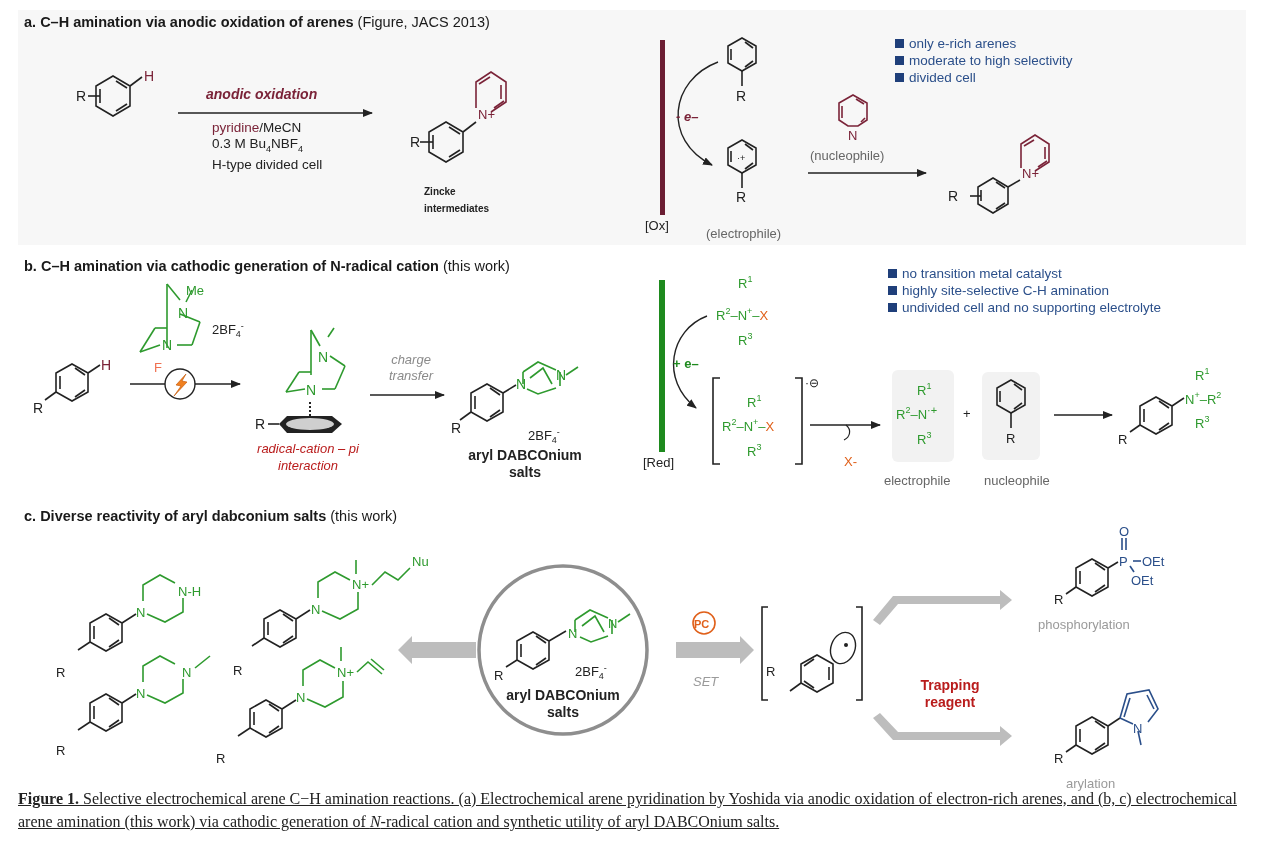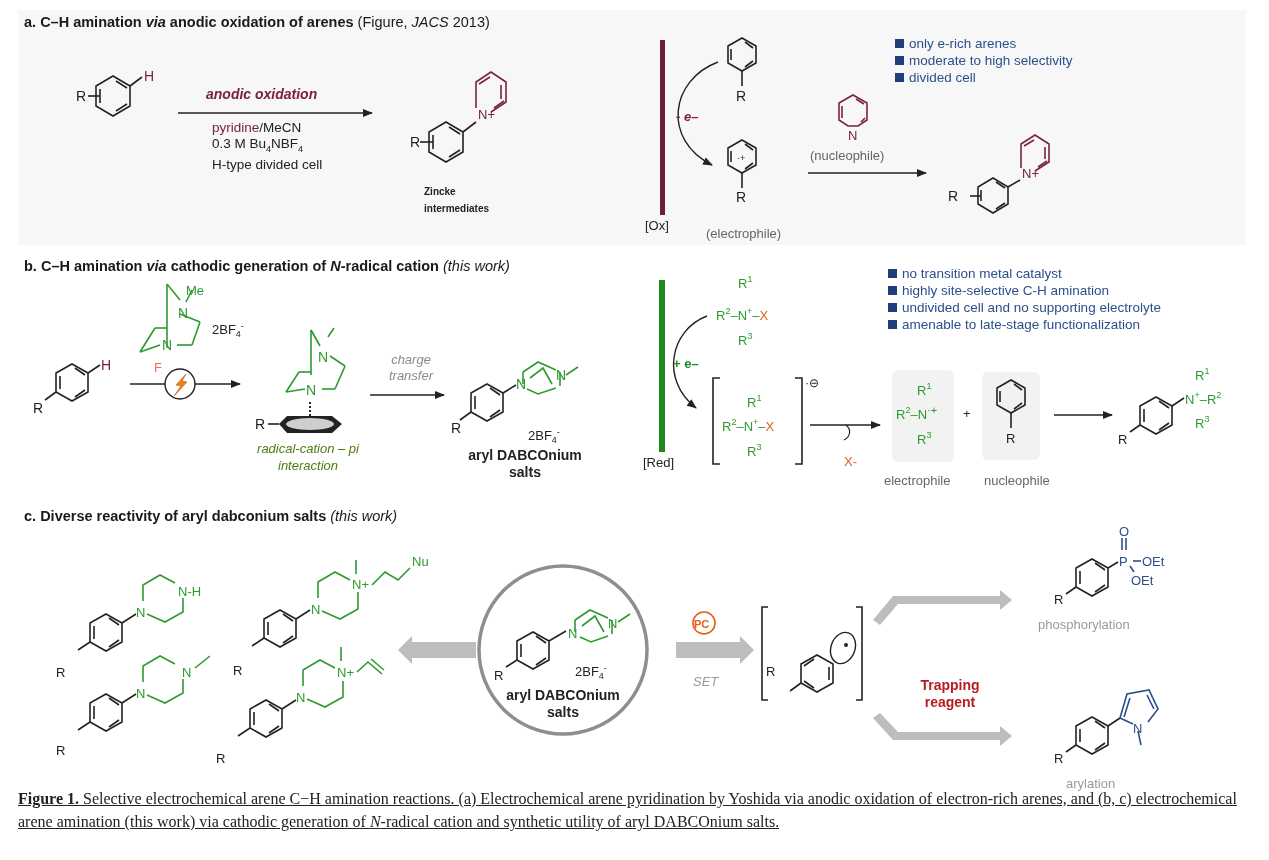--- a/index.html
+++ b/index.html
@@ -1,20 +1,20 @@
 <!DOCTYPE html>
 <html><head>
 <meta charset="utf-8">
 <style>
   html,body{margin:0;padding:0;background:#ffffff;}
   body{width:1269px;height:860px;position:relative;overflow:hidden;font-family:"Liberation Sans",sans-serif;color:#222;}
   .abs{position:absolute;}
   .panel-a-bg{left:18px;top:10px;width:1228px;height:235px;background:#f7f7f7;}
   .heading{font-size:14.5px;font-weight:bold;color:#1a1a1a;white-space:nowrap;}
-  .heading .it{font-style:italic;}
+  .heading .it{}
   .heading .norm{font-weight:normal;}
   .txt{font-size:13.5px;white-space:nowrap;color:#222;}
   .bullets{font-size:13.5px;color:#2b4f8a;line-height:17px;white-space:nowrap;}
   .bullets .sq{display:inline-block;width:9px;height:9px;background:#1f3f7a;margin-right:5px;vertical-align:0px;}
   .cap{font-family:"Liberation Serif",serif;font-size:16px;line-height:23px;color:#222;width:1240px;text-decoration:underline;}
   .cap b{font-weight:bold;}
   svg text{font-family:"Liberation Sans",sans-serif;}
   .blue-bold{color:#b91c1c;font-weight:bold;font-size:14px;text-align:center;line-height:17px;}
   .bold{font-weight:bold;}
 </style>
@@ -426,33 +426,32 @@
 </div>
 
 <div class="abs heading" style="left:24px;top:258px;">
   <span>b.</span>
   <span>C–H amination </span><span class="it">via</span><span> cathodic generation of </span><span class="it">N</span><span>-radical cation </span><span class="norm it" style="font-weight:normal">(this work)</span>
 </div>
 <div class="abs" style="left:376px;top:352px;font-size:13px;font-style:italic;color:#8a8a8a;text-align:center;width:70px;line-height:16px;">
   <div>charge</div>
   <div>transfer</div>
 </div>
-<div class="abs" style="left:238px;top:440px;font-size:13px;font-style:italic;color:#4d7c0f;text-align:center;width:140px;line-height:17px;">
+<div class="abs" style="left:238px;top:440px;font-size:13px;font-style:italic;color:#b91c1c;text-align:center;width:140px;line-height:17px;">
   <div>radical-cation – pi</div>
   <div>interaction</div>
 </div>
 <div class="abs bold" style="left:460px;top:447px;font-size:14px;text-align:center;width:130px;line-height:17px;">
   <div>aryl DABCOnium</div>
   <div>salts</div>
 </div>
 <div class="abs bullets" style="left:888px;top:265px;">
   <div><span class="sq"></span><span>no transition metal catalyst</span></div>
   <div><span class="sq"></span><span>highly site-selective C-H amination</span></div>
   <div><span class="sq"></span><span>undivided cell and no supporting electrolyte</span></div>
-  <div><span class="sq"></span><span>amenable to late-stage functionalization</span></div>
 </div>
 
 <div class="abs heading" style="left:24px;top:508px;">
   <span>c.</span>
   <span>Diverse reactivity of aryl dabconium salts </span><span class="norm it" style="font-weight:normal">(this work)</span>
 </div>
 <div class="abs bold" style="left:498px;top:687px;font-size:14px;text-align:center;width:130px;line-height:17px;">
   <div>aryl DABCOnium</div>
   <div>salts</div>
 </div>

